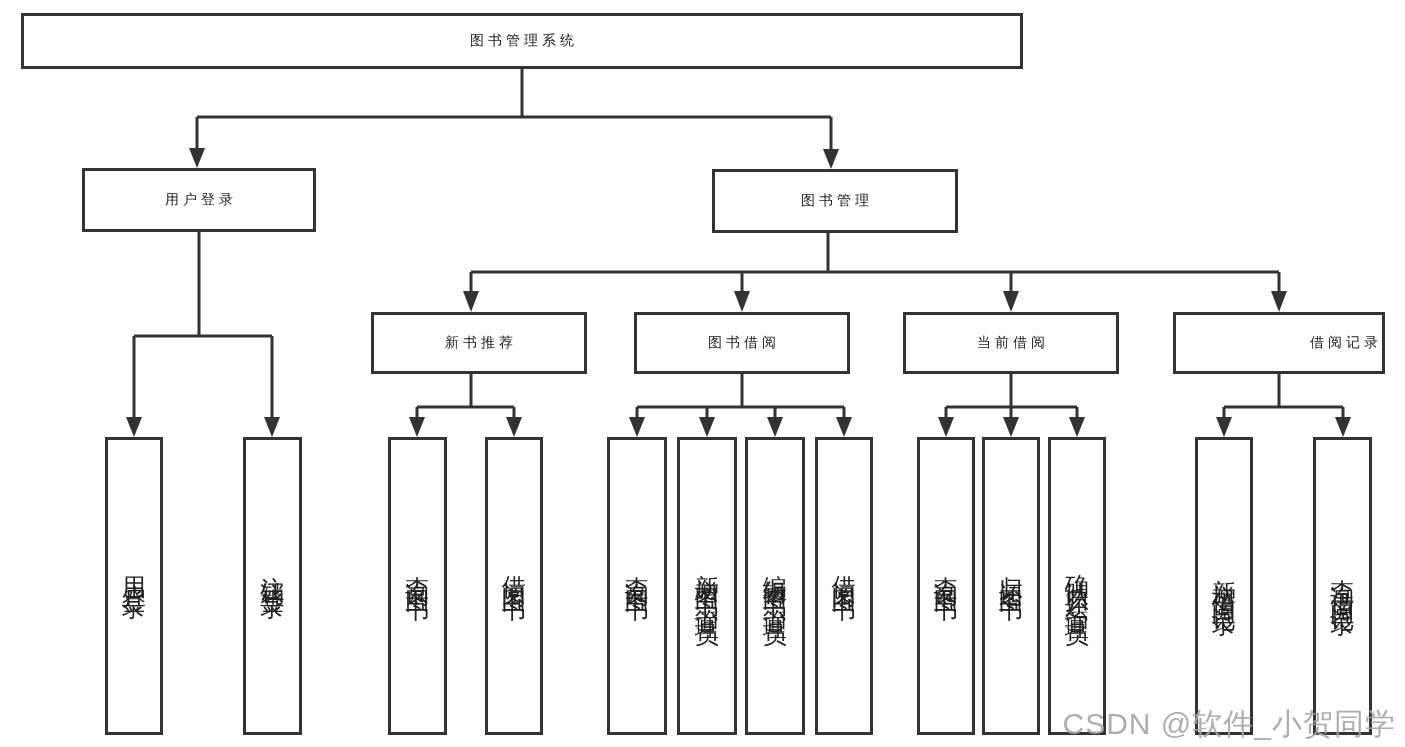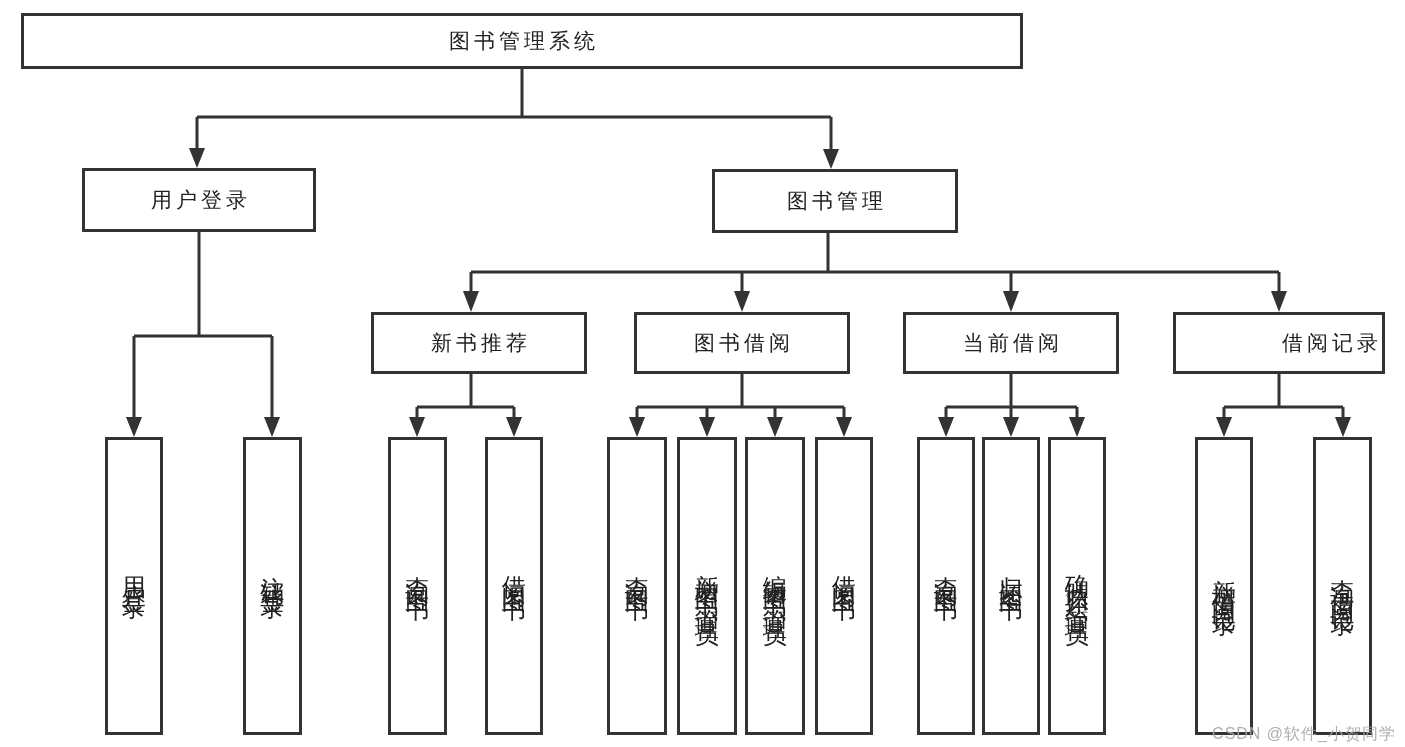--- a/index.html
+++ b/index.html
@@ -27,38 +27,38 @@
     position: absolute;
     box-sizing: border-box;
     border: 3px solid #333333;
     background: #ffffff;
     display: flex;
     align-items: center;
     justify-content: center;
     color: #212121;
   }
   .box.h .label {
-    font-size: 21px;
+    font-size: 14px;
     letter-spacing: 4px;
     white-space: nowrap;
     text-indent: 4px; 
   }
   .box.v .label {
     writing-mode: vertical-rl;
     text-orientation: mixed;
     font-size: 24px;
     letter-spacing: 7px;
     line-height: 1.15;
     white-space: nowrap;
   }
   .watermark {
     position: absolute;
     right: 9px;
     bottom: 2px;
-    font-size: 16px;
+    font-size: 30px;
     letter-spacing: 1px;
     color: #a7a7a7;
     opacity: 0.92;
     white-space: nowrap;
   }
 </style>
 </head>
 <body>
 
 <div id="stage">

